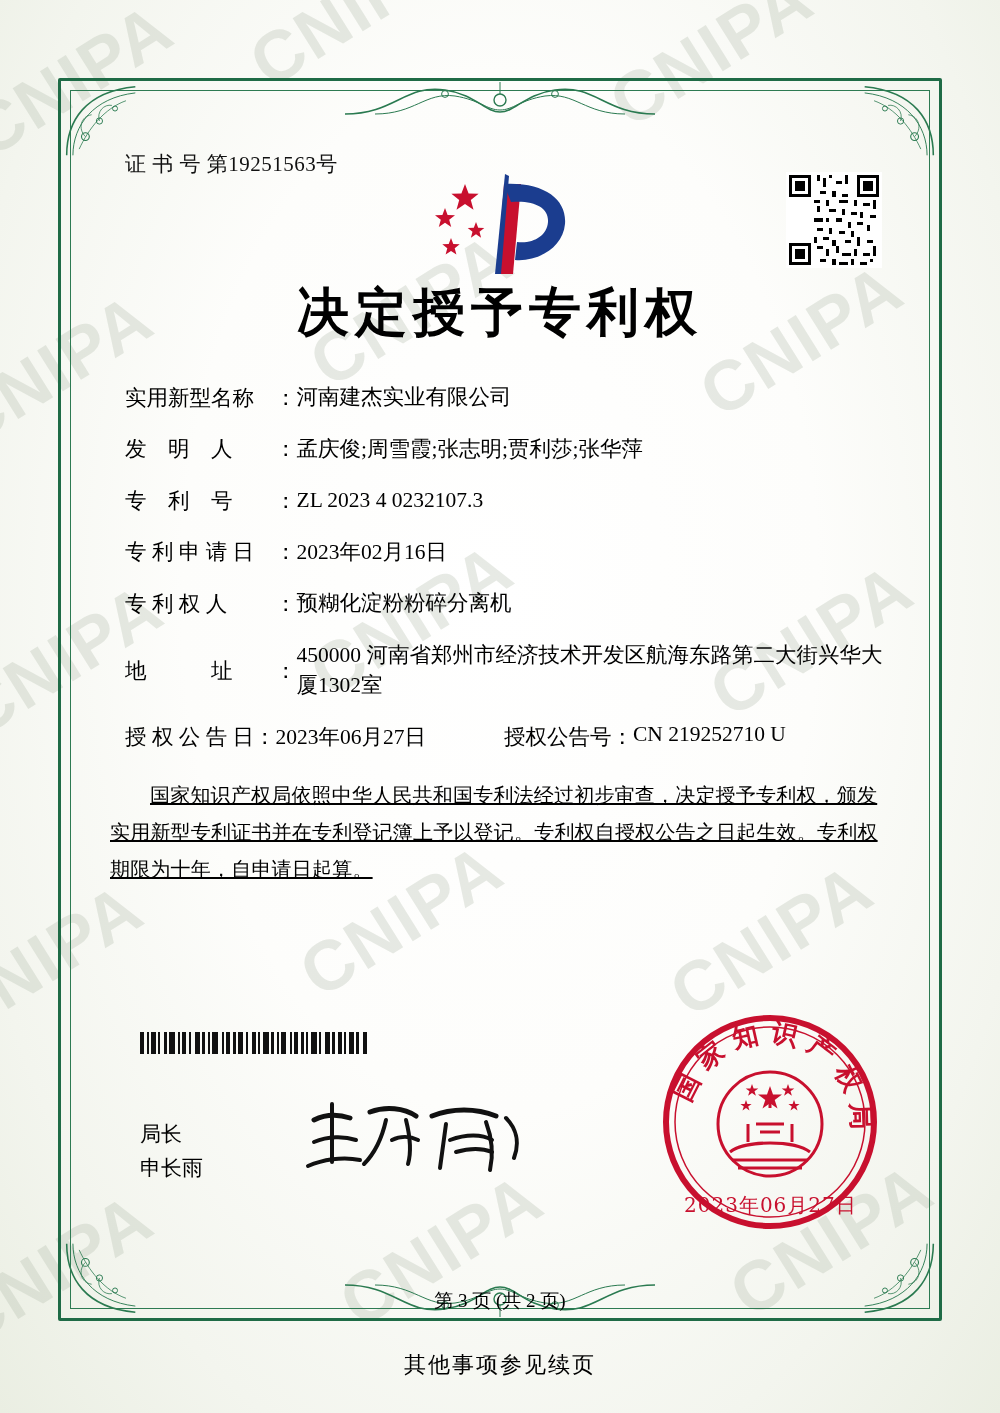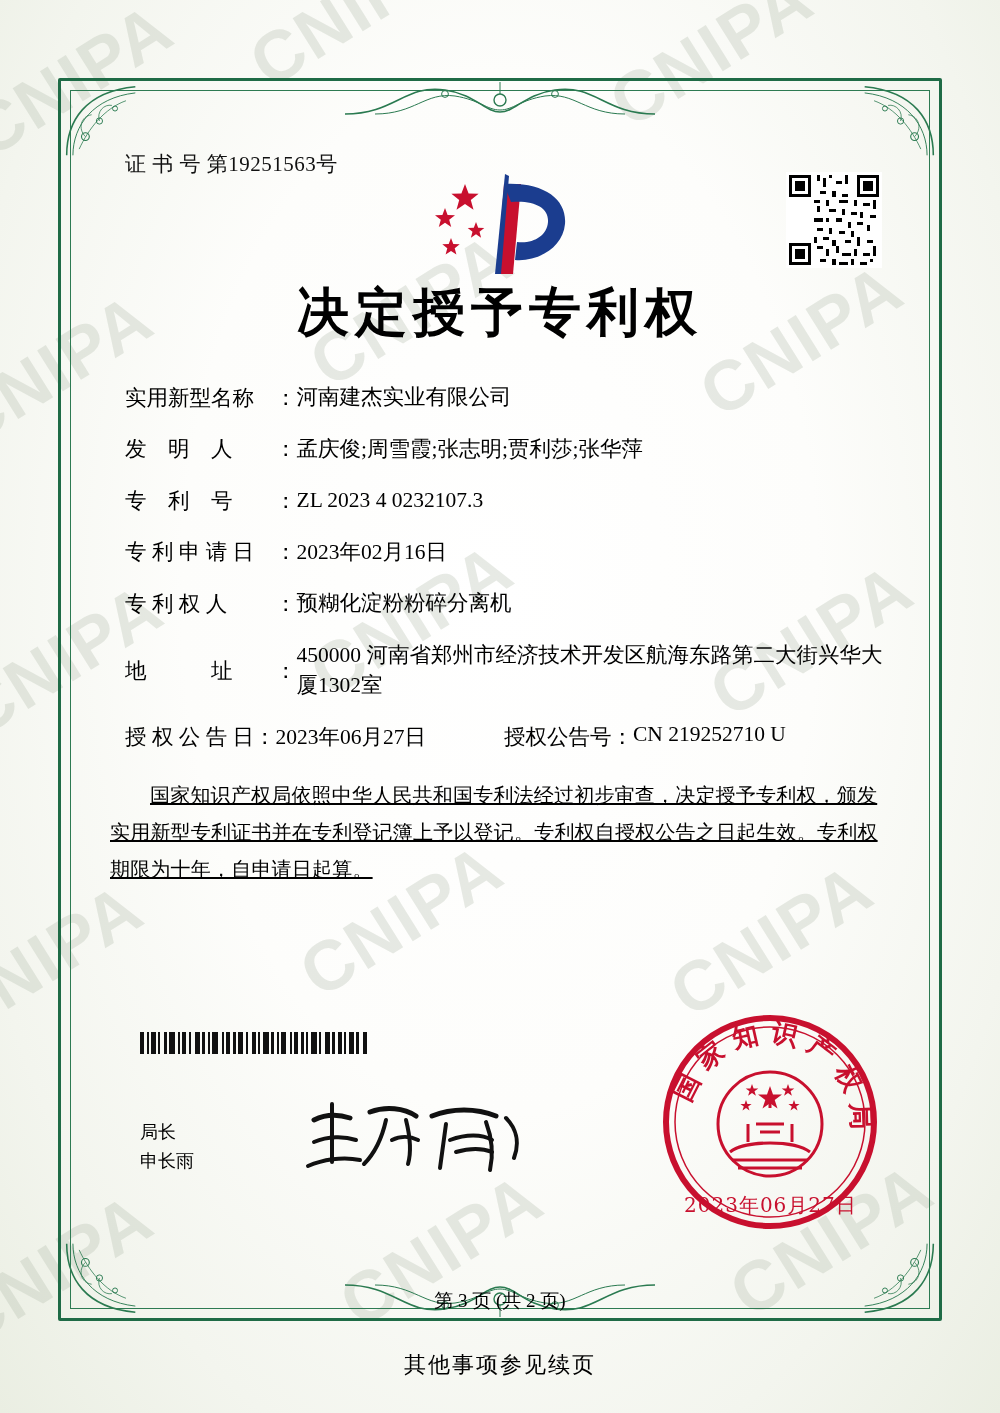--- a/index.html
+++ b/index.html
@@ -183,21 +183,21 @@
     display: block;
     background: #111;
     height: 100%;
   }
 
   
   .sig-block {
     position: absolute;
     left: 140px;
     top: 1118px;
-    font-size: 18px;
+    font-size: 21px;
     line-height: 1.6;
     color: #000;
   }
   .sig-script {
     position: absolute;
     left: 300px;
     top: 1090px;
     width: 230px;
     height: 90px;
     color: #111;

